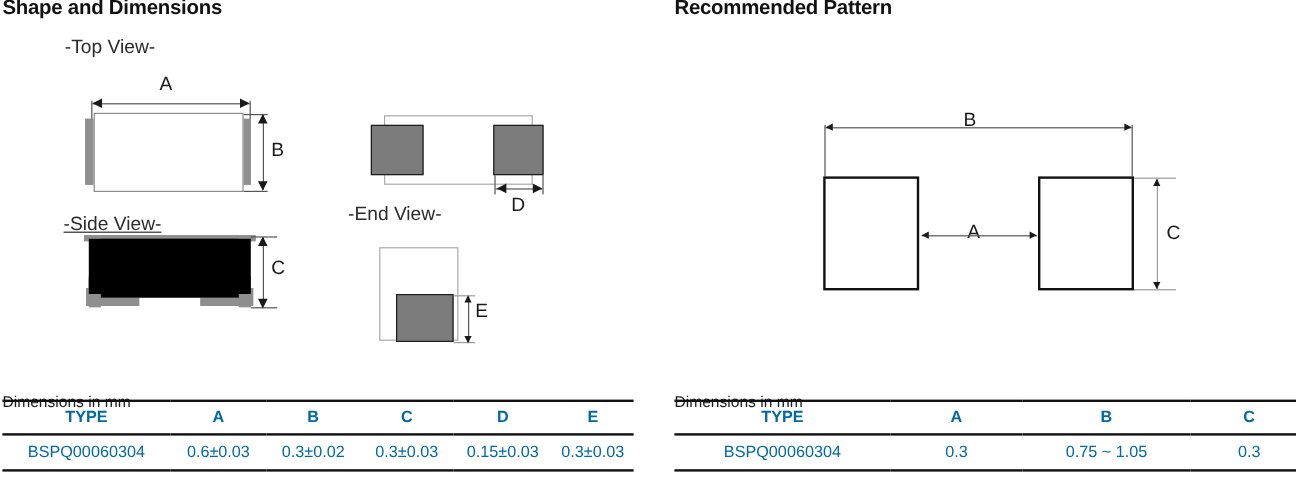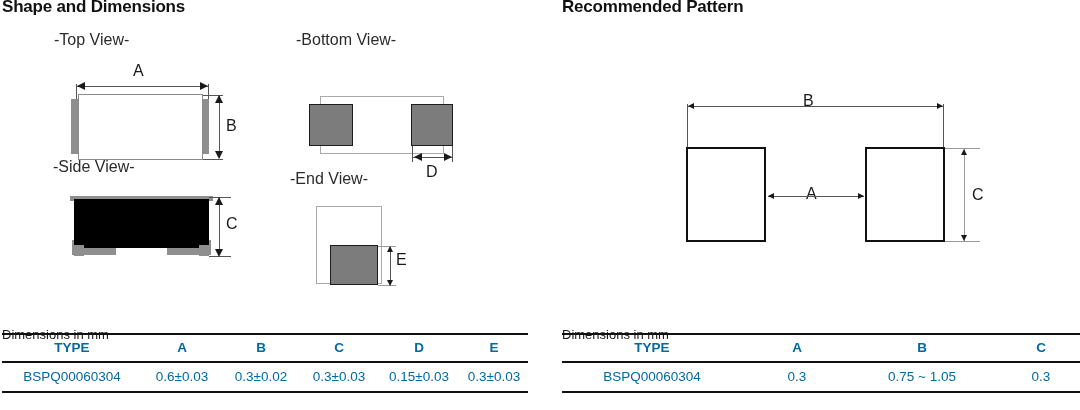--- a/index.html
+++ b/index.html
@@ -121,34 +121,33 @@
   <div class="rect pad-gray" style="left:201px; top:99px; width:8px; height:55px;"></div>
   <div class="rect body-out" style="left:78px; top:94px; width:125px; height:66px;"></div>
 
   <div class="dim-letter" style="left:226px; top:117px;">B</div>
   <div class="hline" style="left:203px; top:95px; width:20px;"></div>
   <div class="hline" style="left:203px; top:159px; width:20px;"></div>
   <div class="vline" style="left:219px; top:96px; height:62px;"></div>
   <div class="ar ar-u" style="left:215px; top:95px;"></div>
   <div class="ar ar-d" style="left:215px; top:151px;"></div>
 
-  <div class="view-label" style="left:296px; top:31px;">-Bottom View-</div>
 
   <div class="rect body-thin" style="left:320px; top:96px; width:124px; height:58px;"></div>
   <div class="rect pad-dark" style="left:309px; top:104px; width:44px; height:42px;"></div>
   <div class="rect pad-dark" style="left:411px; top:104px; width:42px; height:42px;"></div>
 
   <div class="vline" style="left:412px; top:146px; height:16px;"></div>
   <div class="vline" style="left:452px; top:146px; height:16px;"></div>
   <div class="hline" style="left:413px; top:157px; width:39px;"></div>
   <div class="ar ar-l" style="left:414px; top:153px;"></div>
   <div class="ar ar-r" style="left:444px; top:153px;"></div>
   <div class="dim-letter" style="left:426px; top:163px;">D</div>
 
-  <div class="view-label" style="left:53px; top:158px;">-Side View-</div>
+  <div class="view-label" style="left:53px; top:179px;text-decoration:underline;">-Side View-</div>
 
   <div class="rect pad-gray" style="left:72px; top:240px; width:44px; height:15px;"></div>
   <div class="rect pad-gray" style="left:72px; top:240px; width:12px; height:15px;"></div>
   <div class="rect pad-gray" style="left:74px; top:232px; width:10px; height:24px;"></div>
   <div class="rect pad-gray" style="left:167px; top:240px; width:44px; height:15px;"></div>
   <div class="rect pad-gray" style="left:199px; top:232px; width:10px; height:24px;"></div>
   <div class="rect pad-gray" style="left:70px; top:196px; width:143px; height:5px;"></div>
   <div class="rect pad-gray" style="left:74px; top:230px; width:135px; height:18px;"></div>
 
   <div class="rect body-black" style="left:74px; top:199px; width:135px; height:46px;"></div>

